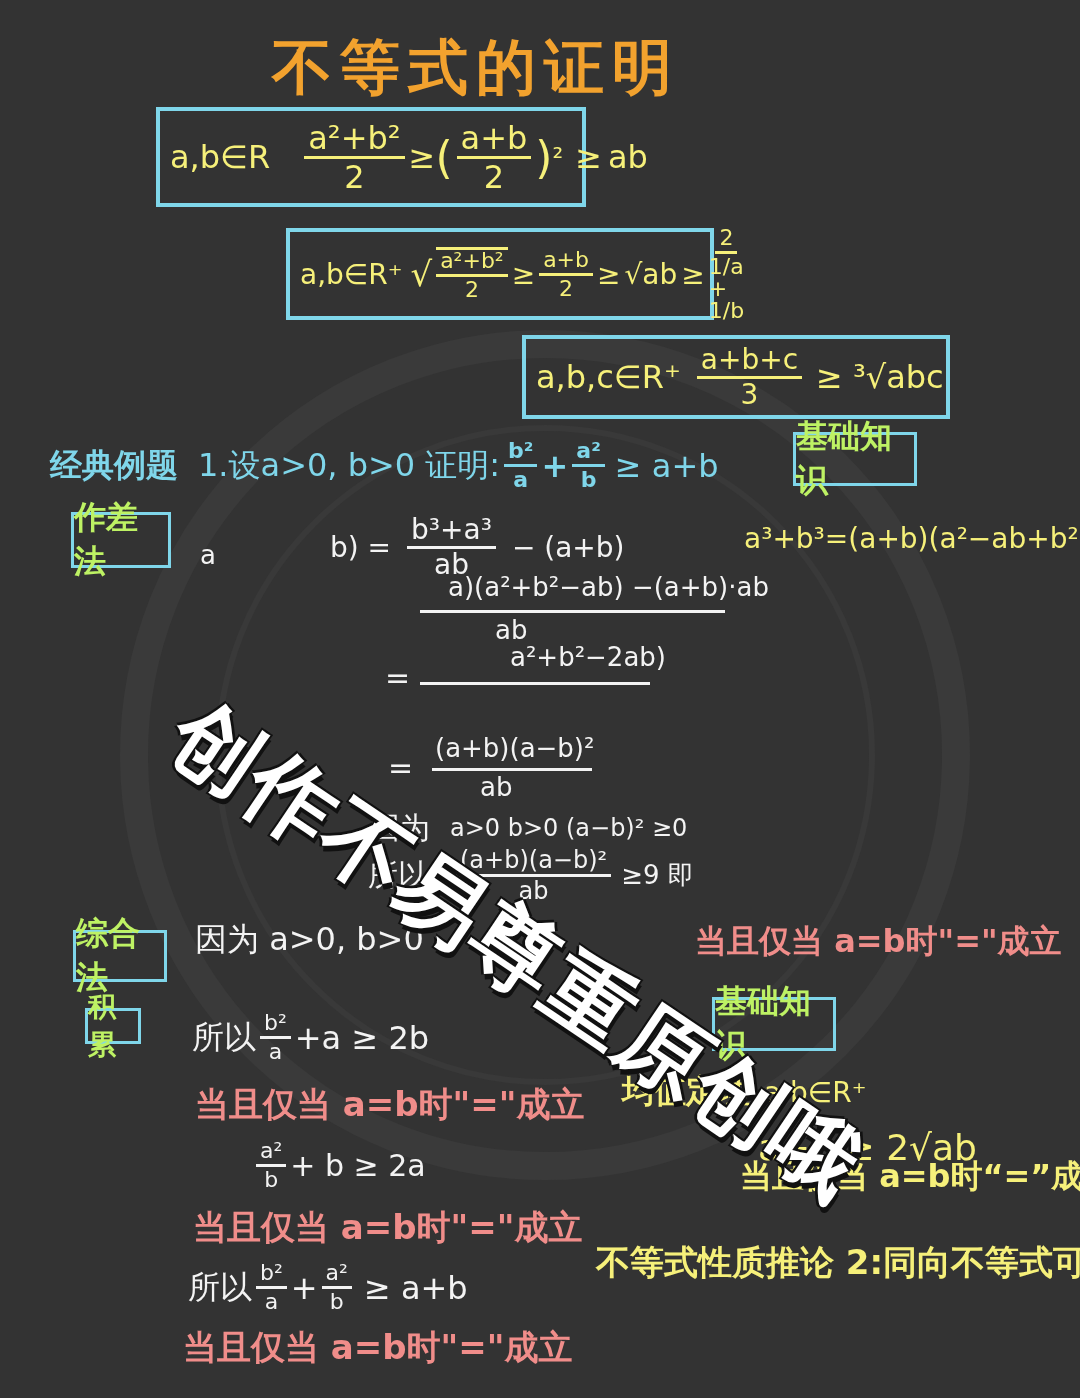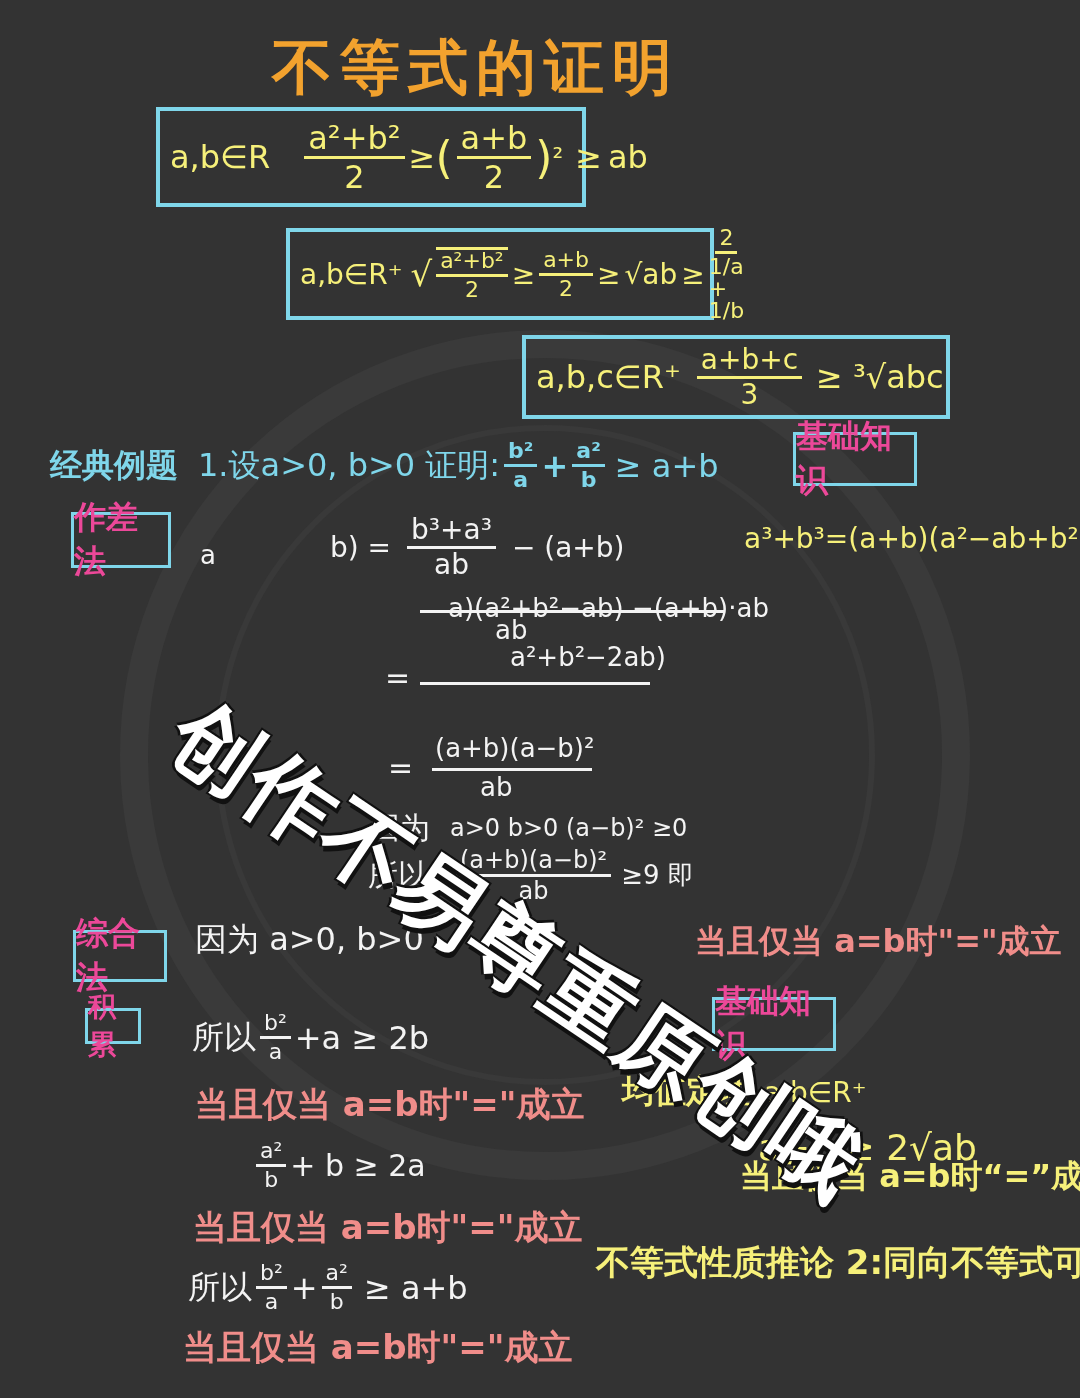--- a/index.html
+++ b/index.html
@@ -23,21 +23,21 @@
   .yellow { color: #f6f07a; }
   .white { color: #f3f3f3; }
   .cyan { color: #7fd6ea; }
   .pink { color: #f08d8a; }
   .formula { font-size: 32px; padding-left: 10px; }
   .frac { display: inline-flex; flex-direction: column; align-items: center; vertical-align: middle; margin: 0 4px; line-height: 1; }
   .frac .num { border-bottom: 3px solid currentColor; padding: 0 4px 2px; }
   .frac .den { padding-top: 2px; }
   .small-frac { font-size: 22px; }
   .tag { position: absolute; border: 3px solid #7fd6ea; box-sizing: border-box;
-         color: #ec4899; font-size: 32px; font-weight: bold; display: flex;
+         color: #bef264; font-size: 32px; font-weight: bold; display: flex;
          align-items: center; justify-content: center; }
   .line { position: absolute; height: 3px; background: #f3f3f3; }
   .watermark {
     position: absolute; left: 180px; top: 665px; font-size: 88px; font-weight: bold;
     color: #ffffff; transform: rotate(34deg); transform-origin: left center;
     letter-spacing: 2px;
     text-shadow: 4px 4px 0 #111, -2px -2px 0 #111, 2px -2px 0 #111, -2px 2px 0 #111;
     white-space: nowrap;
   }
 </style>
@@ -121,21 +121,21 @@
 <div class="abs white" style="left:200px; top:540px; font-size:26px;">a</div>
 <div class="abs white" style="left:330px; top:516px; font-size:28px; display:flex; align-items:center;">
   <span>b) =</span>
   <span class="frac" style="margin:0 16px;">
     <span class="num">b³+a³</span>
     <span class="den">ab</span>
   </span>
   <span>− (a+b)</span>
 </div>
 
-<div class="abs white" style="left:448px; top:572px; font-size:26px;margin-top:21px;">a)(a²+b²−ab) −(a+b)·ab</div>
+<div class="abs white" style="left:448px; top:572px; font-size:26px;">a)(a²+b²−ab) −(a+b)·ab</div>
 <div class="line" style="left:420px; top:610px; width:305px;"></div>
 <div class="abs white" style="left:495px; top:615px; font-size:26px;">ab</div>
 
 <div class="abs white" style="left:385px; top:660px; font-size:30px;">=</div>
 <div class="abs white" style="left:510px; top:642px; font-size:26px;">a²+b²−2ab)</div>
 <div class="line" style="left:420px; top:682px; width:230px;"></div>
 
 <div class="abs white" style="left:388px; top:750px; font-size:30px;">=</div>
 <div class="abs white" style="left:435px; top:733px; font-size:26px;">(a+b)(a−b)²</div>
 <div class="line" style="left:432px; top:768px; width:160px;"></div>

